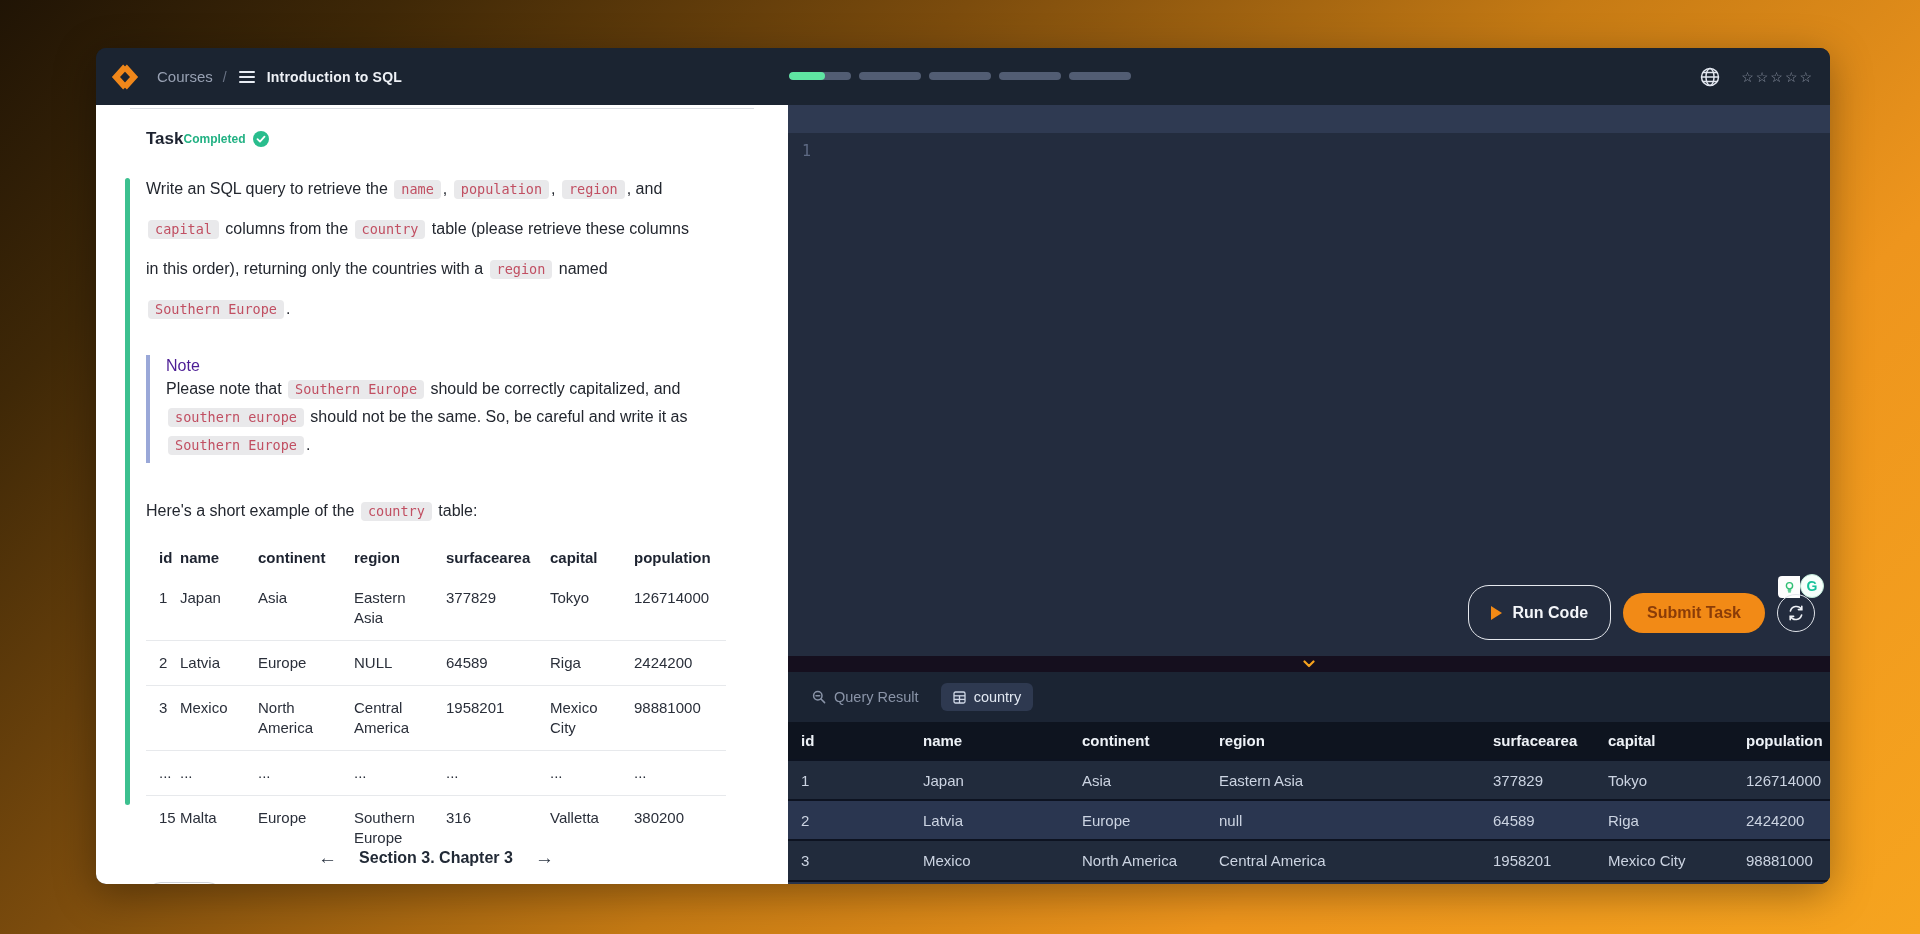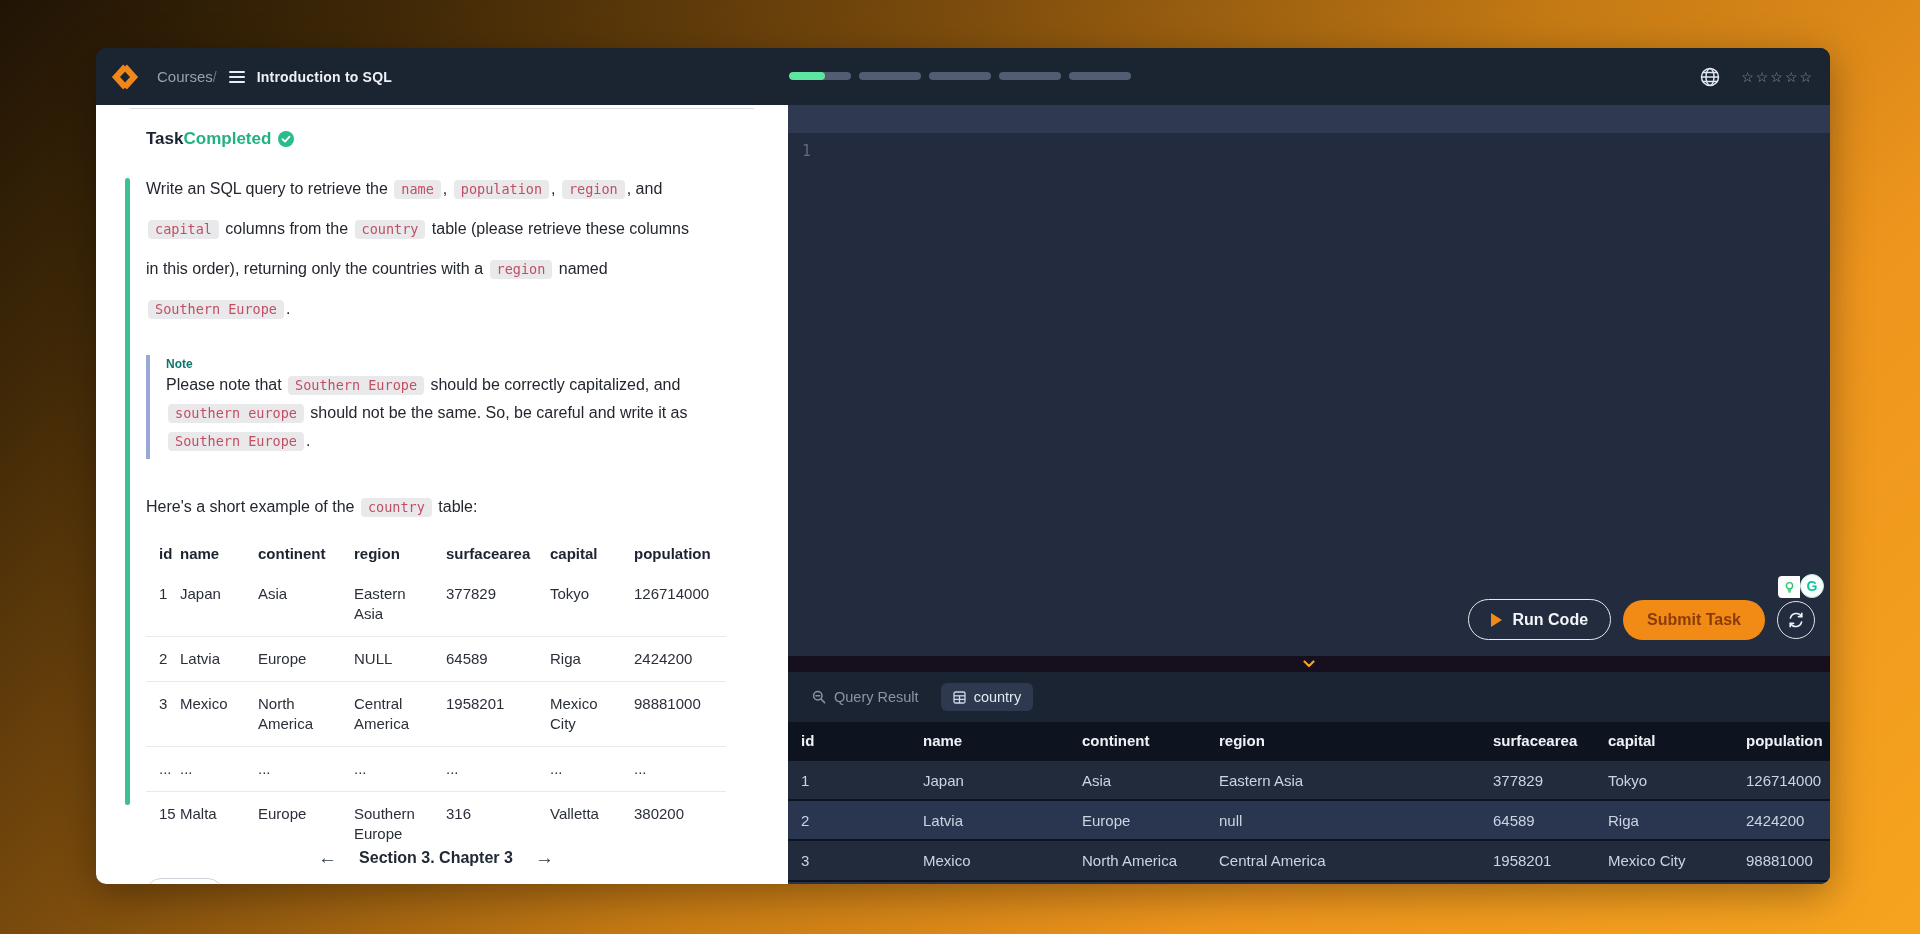--- a/index.html
+++ b/index.html
@@ -10,66 +10,66 @@
   }
   .window {
     position:absolute; left:96px; top:48px; width:1734px; height:836px;
     border-radius:10px; overflow:hidden; background:#1b2431;
     display:flex; flex-direction:column;
     box-shadow:0 10px 40px rgba(0,0,0,.35);
   }
   
   .navbar { height:57px; background:#1b2431; display:flex; align-items:center; padding:0 18px 0 14px; position:relative; flex:0 0 auto; }
   .logo { width:30px; height:30px; margin-right:17px; cursor:pointer; }
-  .crumb { color:#97a0b2; font-size:15px; cursor:pointer; }
+  .crumb { color:#97a0b2; font-size:15px; margin-right:10px; cursor:pointer; }
   .crumb-sep { color:#6b7486; font-size:14px; margin-right:12px; }
   .hamburger { display:flex; flex-direction:column; gap:3px; margin-right:12px; cursor:pointer; }
   .hamburger span { display:block; width:16px; height:2px; background:#e8ecf3; border-radius:1px; }
   .nav-title { color:#eef1f6; font-size:14px; font-weight:bold; letter-spacing:.2px; }
   .progress-wrap { position:absolute; left:693px; top:24px; display:flex; gap:8px; }
   .pseg { width:62px; height:8px; border-radius:4px; background:#525d73; overflow:hidden; }
   .pfill { height:100%; border-radius:4px; background:#5fe5a2; }
   .nav-right { margin-left:auto; display:flex; align-items:center; gap:20px; }
   .stars { display:flex; gap:2px; }
   .stars span { color:#8b93a3; font-size:14px; line-height:14px; cursor:pointer; }
   
   .content { flex:1; display:flex; min-height:0; }
   
   .task-panel { width:692px; background:#ffffff; position:relative; overflow:hidden; flex:0 0 auto; }
   .panel-topline { position:absolute; top:3px; left:34px; right:34px; height:1px; background:#dbdee3; }
   .green-scroll { position:absolute; left:29px; top:73px; width:5px; height:627px; border-radius:3px; background:#3cc08f; cursor:grab; }
   .task-content { padding:24px 62px 0 50px; color:#23272f; }
   .task-header { display:flex; align-items:center; justify-content:flex-start; }
   .task-title { font-size:17px; font-weight:bold; color:#1d2330; }
   .completed { display:flex; align-items:center; gap:7px; }
-  .completed-label { color:#22b183; font-size:17px; font-weight:bold; }
+  .completed-label { color:#22b183; font-size:12px; font-weight:bold; }
   .rich { margin-top:20px; font-size:16px; line-height:39px; color:#23272f; max-width:552px; }
   .chip { background:#e9e9eb; color:#c14f62; font-family:"DejaVu Sans Mono",monospace; font-size:13.5px; padding:1px 7px 2px; border-radius:4px; margin:0 2px; white-space:nowrap; }
   .note { margin-top:26px; border-left:4px solid #9aa8d8; padding:2px 0 4px 16px; }
-  .note-title { font-size:12px; font-weight:bold; color:#0f766e; }
+  .note-title { font-size:16px; font-weight:normal; color:#4c1d95; }
   .note-body { margin-top:8px; font-size:16px; line-height:28px; max-width:530px; }
   .example-intro { margin-top:28px; }
   table.mini { margin-top:14px; width:580px; border-collapse:collapse; table-layout:fixed; font-size:15px; color:#2a2f3a; }
   table.mini col.c0{width:34px} table.mini col.c1{width:78px} table.mini col.c2{width:96px}
   table.mini col.c3{width:92px} table.mini col.c4{width:104px} table.mini col.c5{width:84px}
   table.mini th { text-align:left; font-weight:bold; color:#1d2330; padding:4px 16px 10px 0; }
   table.mini td { text-align:left; vertical-align:top; padding:12px 16px 12px 0; line-height:20px; }
   table.mini th:first-child, table.mini td:first-child { padding-left:13px; }
   table.mini tbody tr + tr { border-top:1px solid #e7e9ec; }
   .hint-btn { margin-top:22px; display:inline-flex; align-items:center; gap:8px; height:30px; padding:0 14px 0 11px; border:1px solid #cfd3d9; border-radius:16px; background:#fff; font-size:15px; color:#2a2f3a; cursor:pointer; }
   .panel-footer { position:absolute; left:50px; right:62px; bottom:16px; display:flex; align-items:center; justify-content:center; gap:22px; }
   .nav-arrow { font-size:19px; color:#2b3442; cursor:pointer; line-height:20px; }
   .section-label { font-size:16px; font-weight:bold; color:#222a36; }
   
   .right-panel { flex:1; display:flex; flex-direction:column; min-width:0; }
   .editor-topbar { height:28px; background:#2f3a52; flex:0 0 auto; }
   .editor { flex:1; background:#232c3e; position:relative; cursor:text; }
   .line-no { position:absolute; left:14px; top:9px; color:#5e6a84; font-family:"DejaVu Sans Mono",monospace; font-size:15px; }
   .editor-actions { position:absolute; right:15px; bottom:16px; display:flex; align-items:center; gap:12px; }
-  .run-btn { height:41px; padding:0 22px; border:1.5px solid #e6e9ee; border-radius:21px; background:transparent; display:flex; align-items:center; gap:11px; cursor:pointer; }
+  .run-btn { height:55px; padding:0 22px; border:1.5px solid #e6e9ee; border-radius:21px; background:transparent; display:flex; align-items:center; gap:11px; cursor:pointer; }
   .play-tri { width:0; height:0; border-left:11px solid #f28a16; border-top:7px solid transparent; border-bottom:7px solid transparent; }
   .run-label { color:#f3f5f9; font-size:16px; font-weight:bold; }
   .submit-btn { height:40px; padding:0 24px; border:none; border-radius:21px; background:#f28a16; display:flex; align-items:center; cursor:pointer;justify-content:center; }
   .submit-label { color:#8a3c08; font-size:16px; font-weight:bold; }
   .refresh-btn { width:38px; height:38px; border-radius:50%; border:1.5px solid #dfe3e9; background:transparent; display:flex; align-items:center; justify-content:center; cursor:pointer; }
   .ext-badges { position:absolute; right:6px; bottom:58px; display:flex; align-items:flex-start; }
   .bulb-badge { width:22px; height:22px; background:#fdfdfd; border-radius:4px 0 0 4px; display:flex; align-items:center; justify-content:center; cursor:pointer; }
   .g-badge { width:24px; height:24px; background:#f6fffb; border:1px solid #bfe9d8; border-radius:50%; display:flex; align-items:center; justify-content:center; font-weight:bold; font-size:14px; color:#15c39a; margin-top:-2px; cursor:pointer; }
   .split-divider { height:16px; background:#150f1e; display:flex; align-items:center; justify-content:center; flex:0 0 auto; cursor:pointer; }
   

